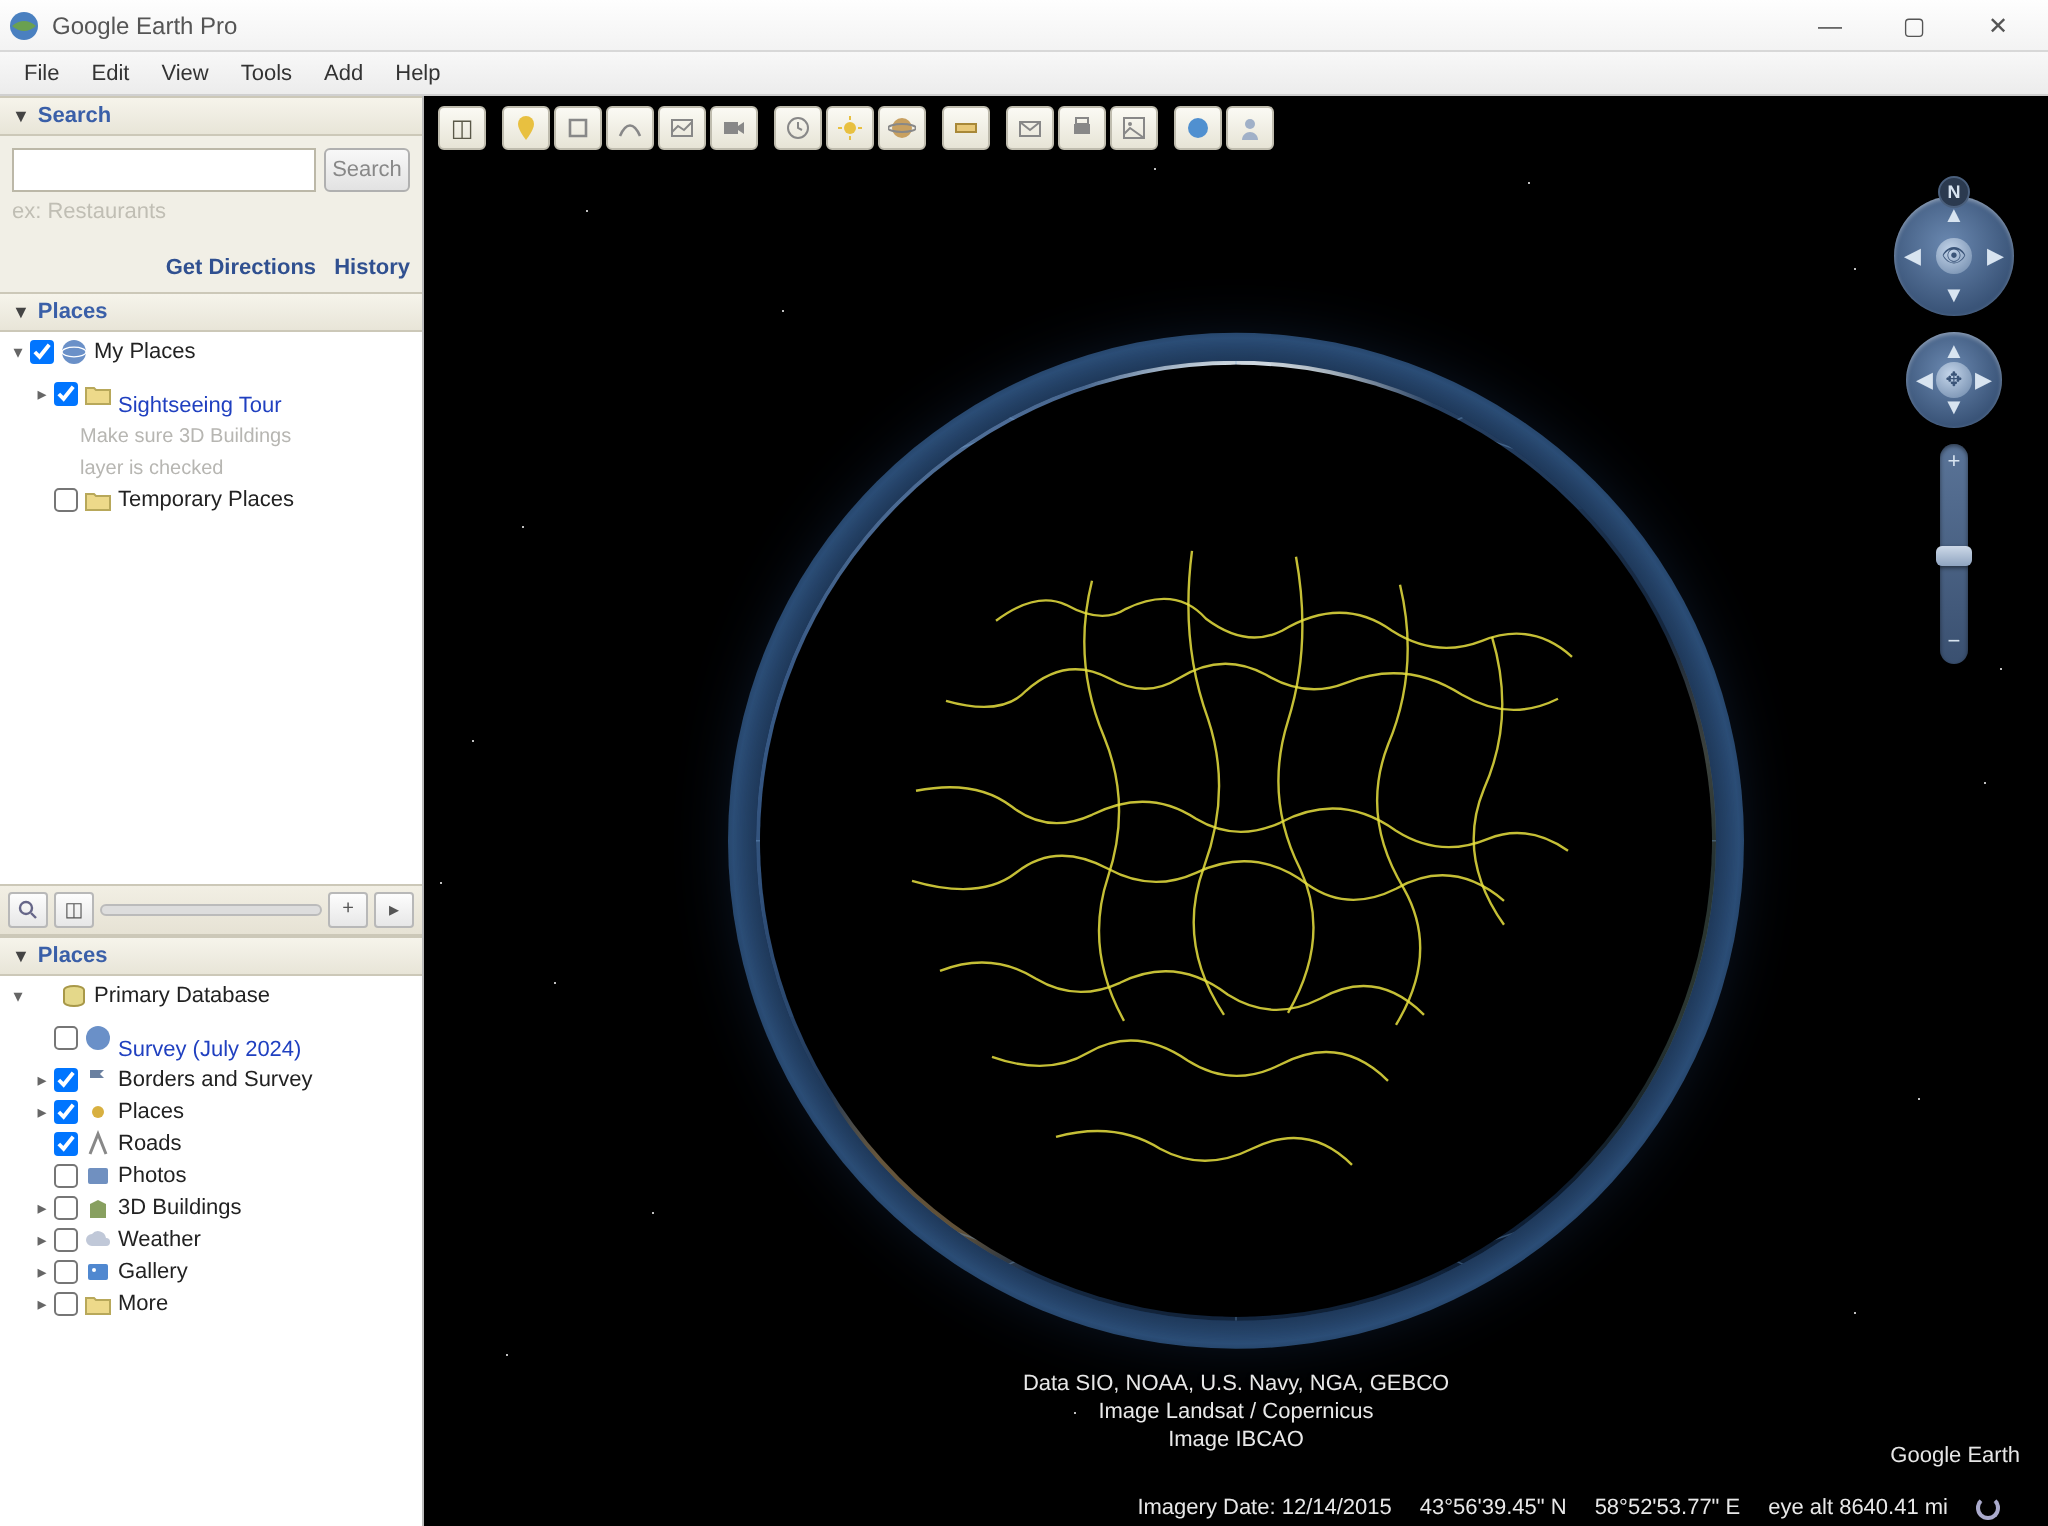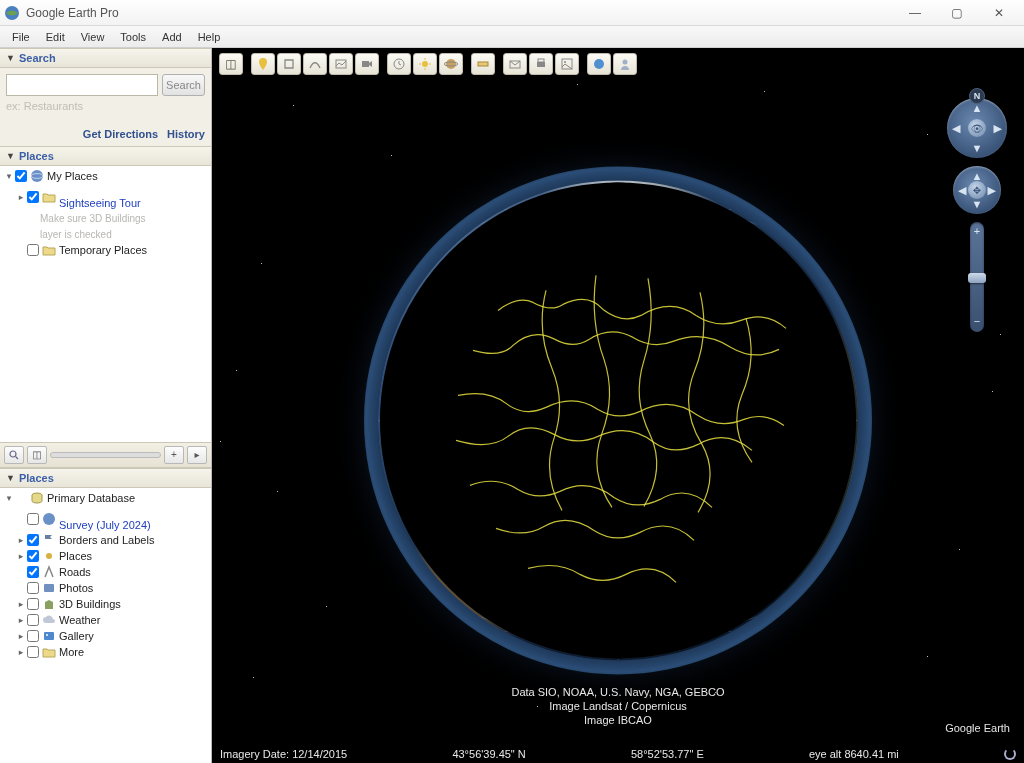--- a/index.html
+++ b/index.html
@@ -95,21 +95,21 @@
 .nav-n-badge { position: absolute; top: -10px; left: 50%; transform: translateX(-50%); width: 16px; height: 16px; border-radius: 50%; background: #2b3a4f; color: #d8e4f0; font-size: 9px; font-weight: bold; display: flex; align-items: center; justify-content: center; border: 1px solid #4a5f7c; }
 .nav-pan { width: 48px; height: 48px; }
 .zoom-track { width: 14px; height: 110px; background: linear-gradient(#5a7498,#3a5070); border-radius: 7px; position: relative; box-shadow: inset 0 1px 2px rgba(0,0,0,0.5); display: flex; flex-direction: column; align-items: center; justify-content: space-between; padding: 3px 0; color: #d8e4f0; }
 .zoom-btn { width: 14px; height: 14px; font-size: 11px; cursor: pointer; text-align: center; }
 .zoom-thumb { position: absolute; top: 46%; left: -2px; width: 18px; height: 10px; background: linear-gradient(#cdd9e8,#8fa4c0); border-radius: 3px; box-shadow: 0 1px 2px rgba(0,0,0,0.5); }
 
 
 .attribution { position: absolute; bottom: 36px; left: 50%; transform: translateX(-50%); text-align: center; color: #e8e8e8; font-size: 11px; line-height: 14px; text-shadow: 0 1px 2px #000; }
 .logo { position: absolute; bottom: 28px; right: 14px; color: #fff; font-size: 15px; opacity: 0.9; font-family: "Product Sans", Arial, sans-serif; }
 .logo .g { font-weight: 500; }
-.statusbar { position: absolute; bottom: 0; left: 0; right: 0; height: 18px; background: rgba(0,0,0,0.5); color: #e8e8e8; font-size: 10.5px; display: flex; align-items: center; justify-content: space-between; padding: 0 8px; }
+.statusbar { position: absolute; bottom: 0; left: 0; right: 0; height: 18px; background: rgba(0,0,0,0.5); color: #e8e8e8; font-size: 10.5px; display: flex; align-items: center; justify-content: flex-end; padding: 0 24px; gap: 14px; }
 .statusbar .spinner { width: 12px; height: 12px; border: 2px solid #aac; border-top-color: transparent; border-radius: 50%; }
 
 
 .i-folder { fill: #edd98a; stroke: #b8a85a; }
 .i-db { fill: #e4d88a; stroke: #a89848; }
 .i-flag { fill: #6a80a0; }
 .i-dot { fill: #d8b040; }
 .i-photo { fill: #7090c0; }
 .i-road { stroke: #888; fill: none; }
 .i-3d { fill: #88a060; }
@@ -246,21 +246,21 @@
         <span class="lbl link">Survey (July 2024)</span>
       </div>
       <div class="tree-row indent-1">
         <span class="exp">▸</span>
         <input type="checkbox" checked="" style="">
         <span class="ticon">
             <svg viewBox="0 0 14 14">
               <path class="i-flag" d="M3 2v10M3 2h7l-2 2 2 2H3"></path>
             </svg>
           </span>
-        <span class="lbl">Borders and Labels</span>
+        <span class="lbl">Borders and Survey</span>
       </div>
       <div class="tree-row indent-1">
         <span class="exp">▸</span>
         <input type="checkbox" checked="" style="">
         <span class="ticon">
             <svg viewBox="0 0 14 14">
               <circle class="i-dot" cx="7" cy="7" r="3"></circle>
             </svg>
           </span>
         <span class="lbl">Places</span>

